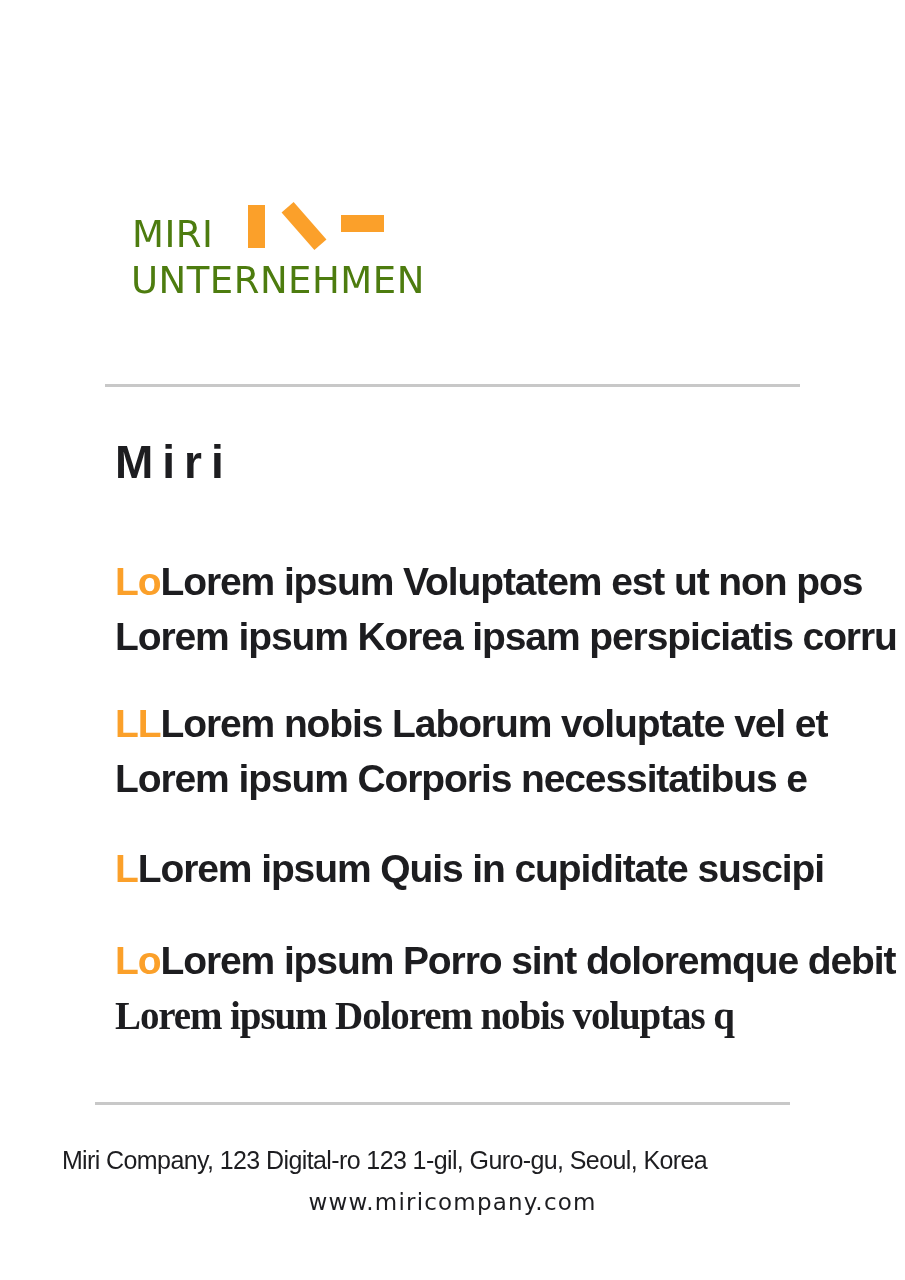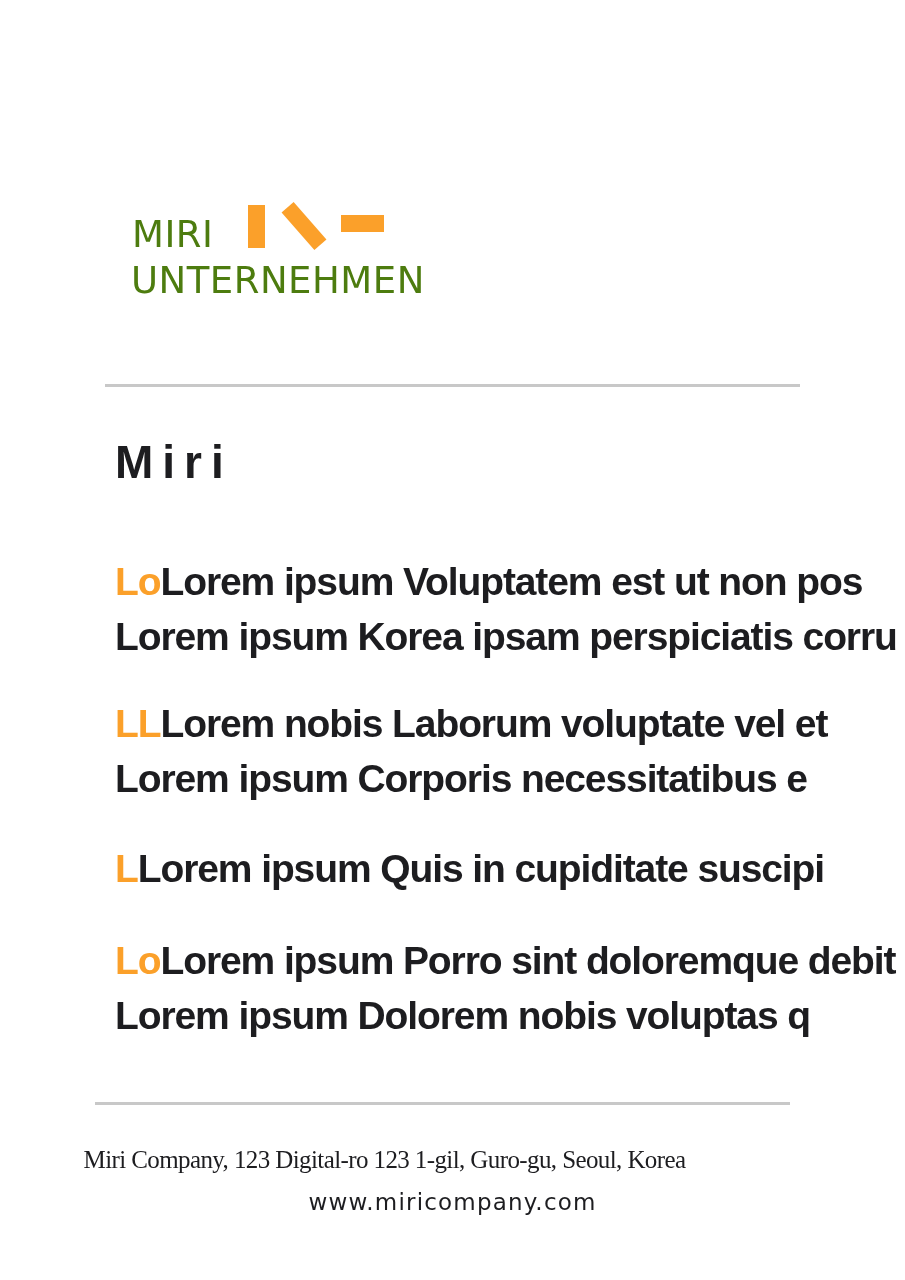--- a/index.html
+++ b/index.html
@@ -38,21 +38,21 @@
     .item-line {
       position: absolute; left: 115px;
       font-family: "Liberation Sans", sans-serif;
       font-weight: bold; font-size: 39px; line-height: 36px;
       letter-spacing: -1.1px; color: #1d1d20; white-space: nowrap;
     }
     .accent { color: #fba02a; }
     .footer-address {
       position: absolute; left: 0; width: 769px; top: 1142px;
       text-align: center;
-      font-family: Liberation Serif, serif;
+      font-family: Liberation Sans, sans-serif;
       font-size: 25px; line-height: 36px; color: #1d1d20;
       letter-spacing: -0.6px; white-space: nowrap;
     }
     .footer-web {
       position: absolute; left: 0; width: 905px; top: 1186px;
       text-align: center;
       font-family: "DejaVu Sans", sans-serif;
       font-size: 23px; line-height: 32px; color: #1d1d20;
       letter-spacing: 1.2px; white-space: nowrap;
     }
@@ -77,19 +77,19 @@
 <div>
   <div class="item-line" style="top:564px;"><span class="accent">Lo</span><span>Lorem ipsum Voluptatem est ut non pos</span></div>
   <div class="item-line" style="top:619px;">Lorem ipsum Korea ipsam perspiciatis corru</div>
 
   <div class="item-line" style="top:706px;"><span class="accent">LL</span><span>Lorem nobis Laborum voluptate vel et</span></div>
   <div class="item-line" style="top:761px;">Lorem ipsum Corporis necessitatibus e</div>
 
   <div class="item-line" style="top:851px;"><span class="accent">L</span><span>Lorem ipsum Quis in cupiditate suscipi</span></div>
 
   <div class="item-line" style="top:943px;"><span class="accent">Lo</span><span>Lorem ipsum Porro sint doloremque debit</span></div>
-  <div class="item-line" style="top:998px;">Lorem ipsum Dolorem nobis voluptas q</div>
+  <div class="item-line" style="top:998px;font-family:Liberation Serif, serif;">Lorem ipsum Dolorem nobis voluptas q</div>
 </div>
 
 <div class="divider divider-bottom"></div>
 
 <div class="footer-address">Miri Company, 123 Digital-ro 123 1-gil, Guro-gu, Seoul, Korea</div>
 <div class="footer-web">www.miricompany.com</div>
 
 </body></html>

